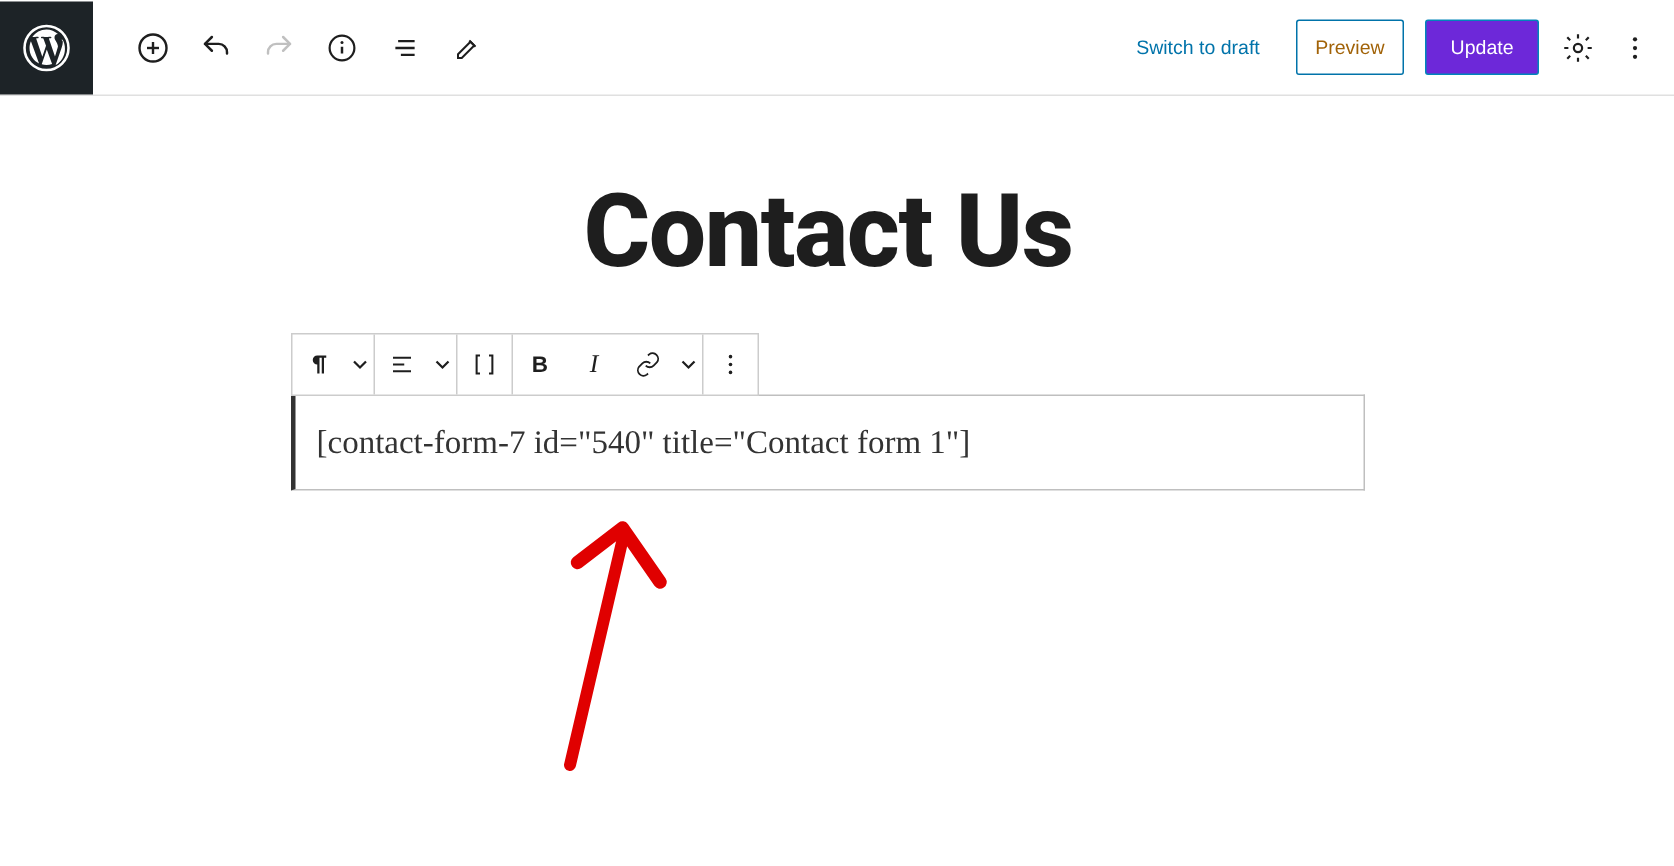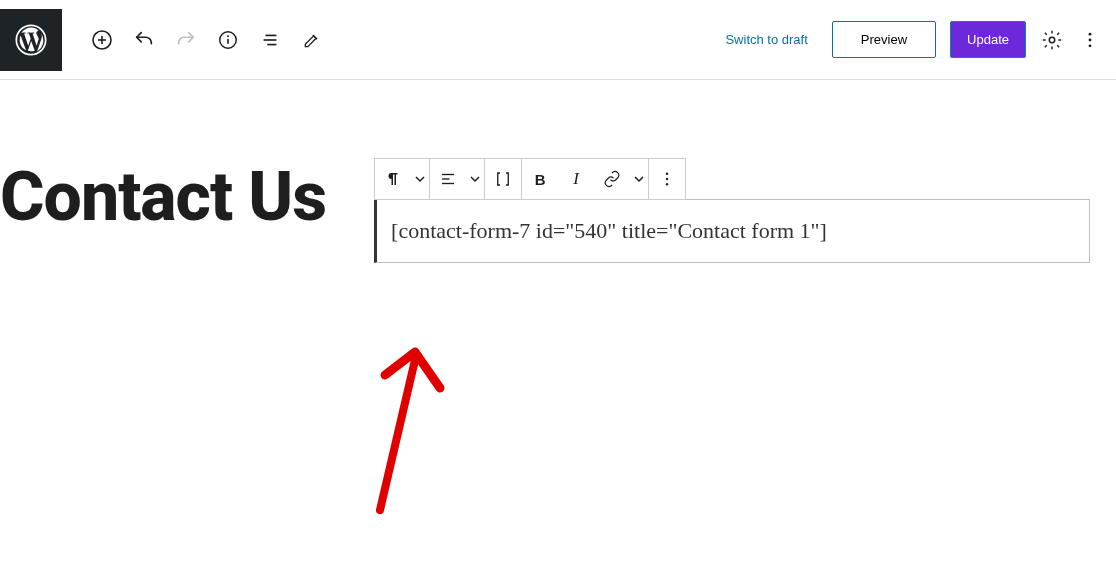--- a/index.html
+++ b/index.html
@@ -6,21 +6,21 @@
   html, body { height: 100%; }
   body {
     font-family: -apple-system, BlinkMacSystemFont, "Segoe UI", Roboto, sans-serif;
     background: #fff;
     width: 1116px;
     height: 577px;
     overflow: hidden;
     position: relative;
   }
   .topbar {
-    height: 80px;
+    height: 64px;
     border-bottom: 1px solid #e0e0e0;
     display: flex;
     align-items: center;
     background: #fff;
   }
   .wp-logo {
     width: 62px;
     height: 62px;
     background: #1d2327;
     display: flex;
@@ -52,42 +52,41 @@
   .link-btn {
     color: #0073aa;
     font-size: 13px;
     cursor: pointer;
     background: none;
     border: none;
     padding: 8px 10px;
   }
   .btn-preview {
     border: 1px solid #0073aa;
-    color: #000000;
+    color: #a16207;
     background: #fff;
     font-size: 13px;
-    padding: 10px 28px;
+    padding: 10px 12px;
     border-radius: 2px;
     cursor: pointer;
   }
   .btn-update {
     background: #6d28d9;
     color: #fff;
     border: 1px solid #0085ba;
     font-size: 13px;
     padding: 10px 16px;
     border-radius: 2px;
     cursor: pointer;
   }
   .editor-canvas {
     padding: 50px 12px 0 0;
     display: flex;
-    flex-direction: row;
-    align-items: center;
-    gap: 48px;
+    flex-direction: column;
+    align-items: center;
   }
   .title {
     font-size: 68px;
     font-weight: 800;
     color: #1e1e1e;
     letter-spacing: -1px;
   }
   .block-area {
     margin-top: 28px;
     width: 716px;

